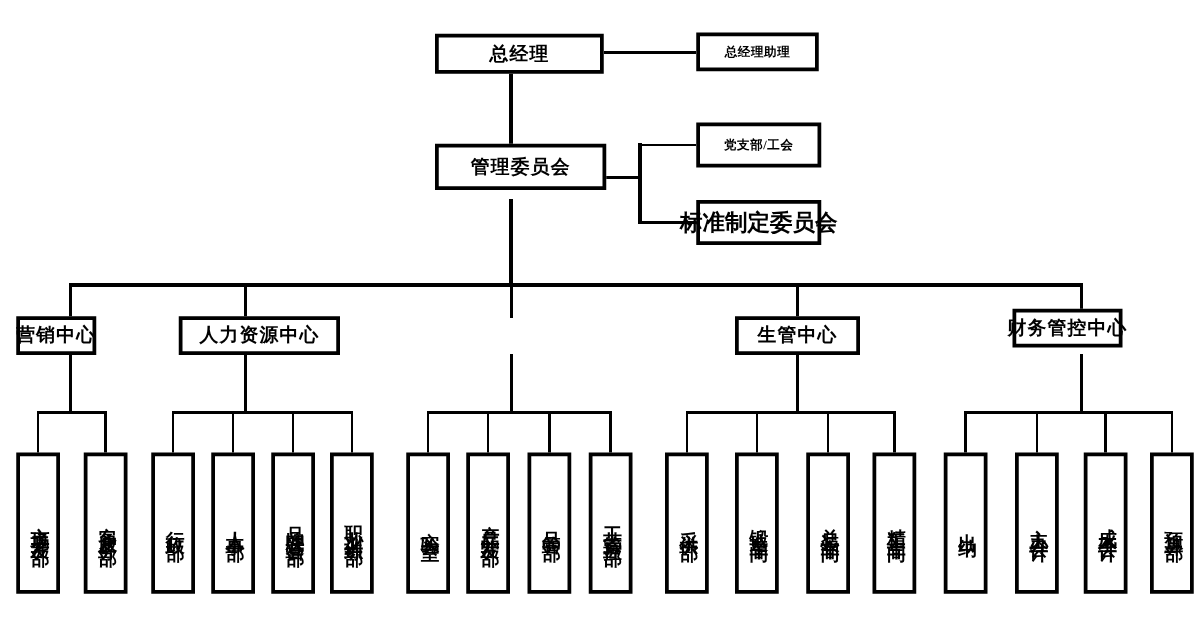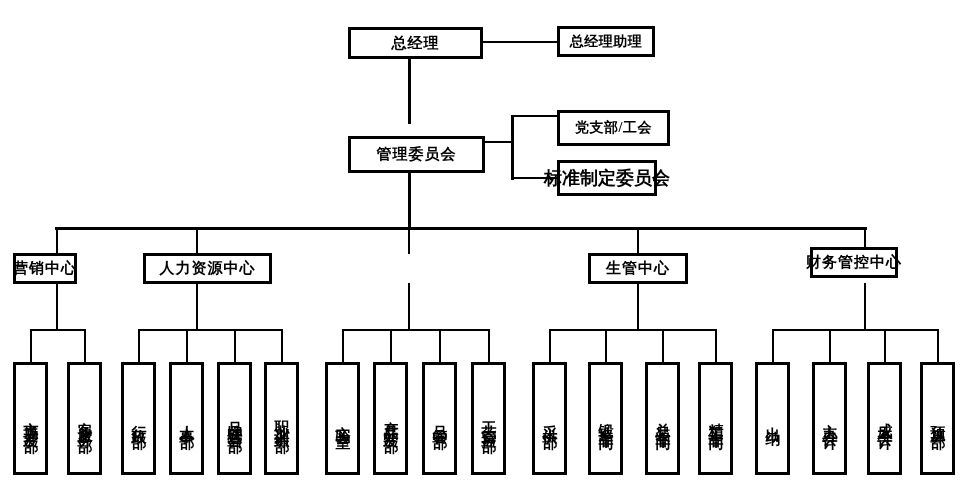--- a/index.html
+++ b/index.html
@@ -32,21 +32,21 @@
     letter-spacing: 1px;
     white-space: nowrap;
     text-align: center;
   }
   .vbox {
     writing-mode: vertical-rl;
     text-orientation: upright;
     letter-spacing: 4px;
     white-space: normal;
   }
-  .f14 { font-size: 14px; letter-spacing: 0.5px; font-family: Liberation Serif, serif; }
+  .f14 { font-size: 10px; letter-spacing: 0.5px; font-family: Liberation Serif, serif; }
   .f13 { font-size: 18px; letter-spacing: 0; }
 </style>
 </head>
 <body>
 
 <div class="canvas">
 
   <svg class="wires" viewBox="0 0 961 500" shape-rendering="crispEdges">
 
     <line x1="483" y1="42" x2="557" y2="42" stroke-width="2"></line>
@@ -93,22 +93,22 @@
     <line x1="715.5" y1="330" x2="715.5" y2="363" stroke-width="2"></line>
     <line x1="772.5" y1="330" x2="772.5" y2="363" stroke-width="2"></line>
     <line x1="829.5" y1="330" x2="829.5" y2="363" stroke-width="2"></line>
     <line x1="884.5" y1="330" x2="884.5" y2="363" stroke-width="2"></line>
     <line x1="937.5" y1="330" x2="937.5" y2="363" stroke-width="2"></line>
   </svg>
 
   <div class="box" style="left:348px;top:27px;width:135px;height:32px">总经理</div>
   <div class="box f14" style="left:557px;top:26px;width:98px;height:31px">总经理助理</div>
 
-  <div class="box" style="left:348px;top:136px;width:137px;height:37px">管理委员会</div>
-  <div class="box f14" style="left:557px;top:110px;width:113px;height:36px">党支部/工会</div>
+  <div class="box" style="left:348px;top:115px;width:137px;height:37px">管理委员会</div>
+  <div class="box f14" style="left:557px;top:98px;width:100px;height:36px">党支部/工会</div>
   <div class="box f13" style="left:557px;top:160px;width:100px;height:36px">标准制定委员会</div>
 
   <div class="box" style="left:13px;top:253px;width:64px;height:31px">营销中心</div>
   <div class="box" style="left:143px;top:253px;width:129px;height:31px">人力资源中心</div>
   <div class="box" style="left:588px;top:253px;width:100px;height:31px">生管中心</div>
   <div class="box" style="left:810px;top:247px;width:88px;height:31px">财务管控中心</div>
 
   <div class="box vbox" style="left:13px;top:362px;width:35px;height:113px">市场开发部</div>
   <div class="box vbox" style="left:67px;top:362px;width:35px;height:113px">客户服务部</div>
 

